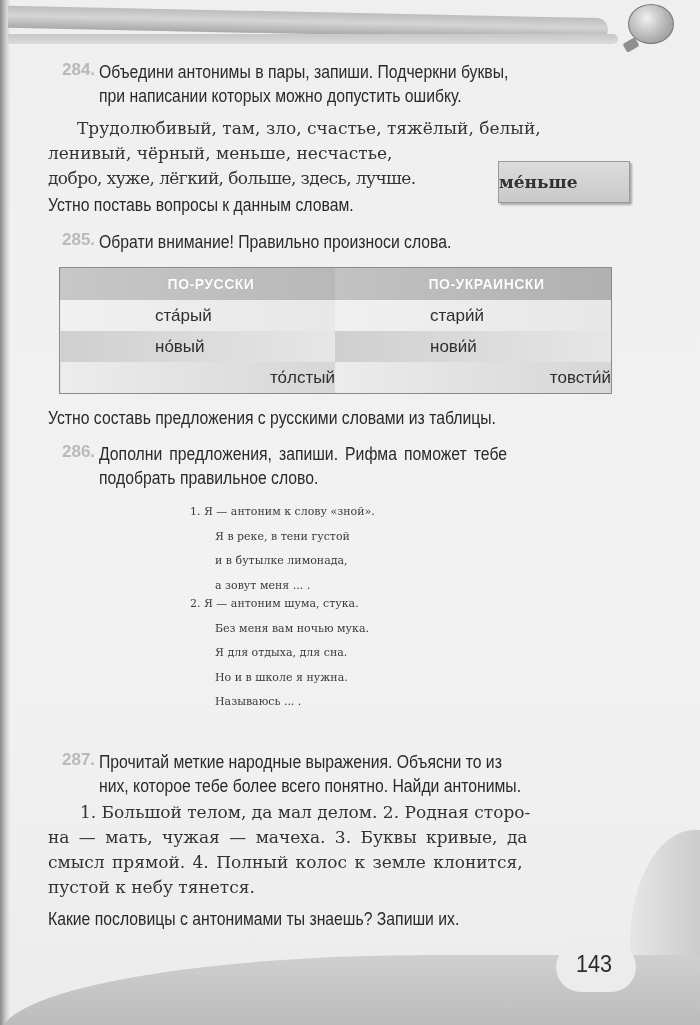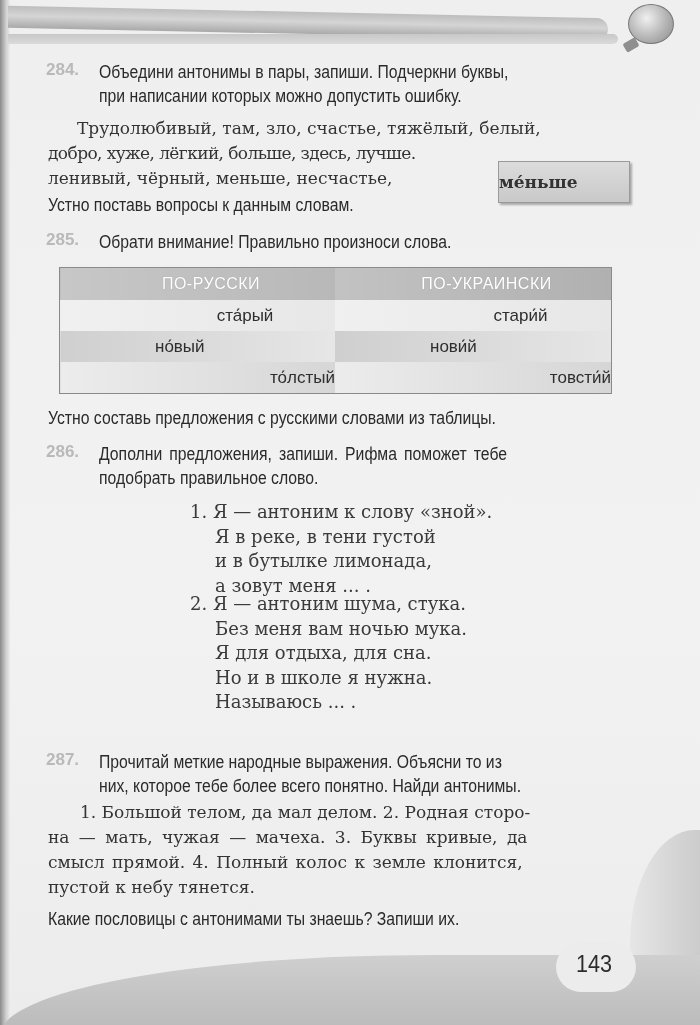--- a/index.html
+++ b/index.html
@@ -3,38 +3,38 @@
 <meta charset="utf-8">
 <style>
   html,body{margin:0;padding:0;}
   body{width:700px;height:1025px;background:#ececec;position:relative;overflow:hidden;font-family:"Liberation Sans",sans-serif;color:#2a2a2a;}
   .page{position:absolute;left:0;top:0;width:700px;height:1025px;background:linear-gradient(180deg,#efefef 0%,#f2f2f2 60%,#ececec 100%);}
   .leftedge{position:absolute;left:0;top:0;width:10px;height:1025px;background:linear-gradient(90deg,#8a8a8a,#cfcfcf 60%,#ececec);}
   .ribbon{position:absolute;left:8px;top:12px;width:600px;height:22px;border-radius:0 40px 40px 0;background:linear-gradient(180deg,#bdbdbd,#d5d5d5 45%,#a9a9a9);transform:skewY(1.2deg);}
   .ribbon2{position:absolute;left:8px;top:34px;width:610px;height:10px;background:linear-gradient(180deg,#c8c8c8,#dadada);border-radius:0 30px 30px 0;}
   .balloon{position:absolute;left:628px;top:4px;width:44px;height:38px;border-radius:50%;background:radial-gradient(circle at 40% 35%,#f0f0f0,#b4b4b4 55%,#8a8a8a);border:1px solid #777;}
   .balloon-knot{position:absolute;left:624px;top:40px;width:14px;height:10px;background:#8f8f8f;transform:rotate(-30deg);border-radius:2px;}
-  .num{color:#b9b9b9;font-family:"Liberation Sans",sans-serif;font-weight:bold;}
+  .num{color:#b9b9b9;font-family:"Liberation Sans",sans-serif;font-weight:bold;margin-left:16px;}
   .sans{font-family:"Liberation Sans",sans-serif;font-size:17.5px;line-height:24px;transform:scaleX(0.9);transform-origin:left;}
   .serif{font-family:"DejaVu Serif",serif;font-size:17px;line-height:25px;color:#333;}
   .abs{position:absolute;}
   .task-head{position:absolute;left:46px;width:640px;}
   .task-head .num{position:absolute;left:0;top:0;font-size:17px;}
   .task-head .txt{position:absolute;left:53px;top:0;width:620px;}
   table.words{position:absolute;left:59px;top:267px;width:553px;border-collapse:collapse;border:1px solid #8a8a8a;}
-  table.words th{height:30px;font-family:"Liberation Sans",sans-serif;font-weight:normal;font-size:16px;color:#fff;background:linear-gradient(90deg,#c7c7c7,#b8b8b8);text-shadow:0 0 1px #999;letter-spacing:0.5px;padding-left:28px;}
+  table.words th{height:30px;font-family:"Liberation Sans",sans-serif;font-weight:bold;font-size:14px;color:#fff;background:linear-gradient(90deg,#c7c7c7,#b8b8b8);text-shadow:0 0 1px #999;letter-spacing:0.5px;padding-left:28px;}
   table.words th.col2{background:linear-gradient(90deg,#c2c2c2,#b0b0b0);}
   table.words td{height:31px;font-size:17px;color:#2e2e2e;padding:0;}
   table.words td.c1{padding-left:95px;width:180px;}
   table.words td.c2{padding-left:95px;}
-  tr.r0 td{background:linear-gradient(90deg,#f0f0f0,#e7e7e7);text-align:center;}
+  tr.r0 td{background:linear-gradient(90deg,#f0f0f0,#e7e7e7);}
   tr.r1 td{background:linear-gradient(90deg,#cfcfcf,#e6e6e6);}
   tr.r2 td{background:linear-gradient(90deg,#ececec,#d6d6d6);text-align:right;}
   .sidebox{position:absolute;left:498px;top:161px;width:130px;height:40px;background:linear-gradient(180deg,#dcdcdc,#c9c9c9);border:1px solid #9a9a9a;box-shadow:2px 2px 2px #a9a9a9;font-family:"DejaVu Serif",serif;font-weight:bold;font-size:17px;line-height:40px;color:#333;}
-  .poem{position:absolute;left:190px;font-family:"DejaVu Serif",serif;font-size:18px;color:#3a3a3a;line-height:24.5px;}
+  .poem{position:absolute;left:190px;font-family:"DejaVu Serif",serif;font-size:11px;color:#3a3a3a;line-height:24.5px;}
   .poem .line{display:block;padding-left:25px;white-space:nowrap;}
   .poem .line.first{padding-left:0;}
   .bottom-curve{position:absolute;left:0;top:955px;width:720px;height:80px;background:linear-gradient(180deg,#cfcfcf,#b9b9b9);border-radius:60% 0 0 0 / 100% 0 0 0;}
   .right-curve{position:absolute;left:630px;top:830px;width:90px;height:160px;background:linear-gradient(90deg,#e6e6e6,#c4c4c4);border-radius:100% 0 0 40%;}
   .pagenum-bubble{position:absolute;left:556px;top:942px;width:80px;height:50px;border-radius:40px;background:#ececec;}
   .pagenum{position:absolute;left:576px;top:950px;font-size:24px;color:#2c2c2c;font-family:"Liberation Sans",sans-serif;transform:scaleX(0.9);transform-origin:left;}
 </style>
 </head>
 <body>
 
@@ -47,22 +47,22 @@
 
   <div class="task-head" style="top:60px;">
     <span class="num">284.</span>
     <div class="txt sans">
       <div>Объедини антонимы в пары, запиши. Подчеркни буквы,</div>
       <div>при написании которых можно допустить ошибку.</div>
     </div>
   </div>
   <div class="abs serif" style="left:48px;top:116px;width:600px;">
     <div style="padding-left:29px;">Трудолюбивый, там, зло, счастье, тяжёлый, белый,</div>
+    <div>ленивый, чёрный, меньше, несчастье,</div>
     <div style="letter-spacing:-0.6px;">добро, хуже, лёгкий, больше, здесь, лучше.</div>
-    <div>ленивый, чёрный, меньше, несчастье,</div>
   </div>
   <div class="abs sans" style="left:48px;top:193px;">Устно поставь вопросы к данным словам.</div>
   <div class="sidebox">ме́ньше</div>
 
   <div class="task-head" style="top:230px;">
     <span class="num">285.</span>
     <div class="txt sans">Обрати внимание! Правильно произноси слова.</div>
   </div>
   <table class="words">
     <tbody>

